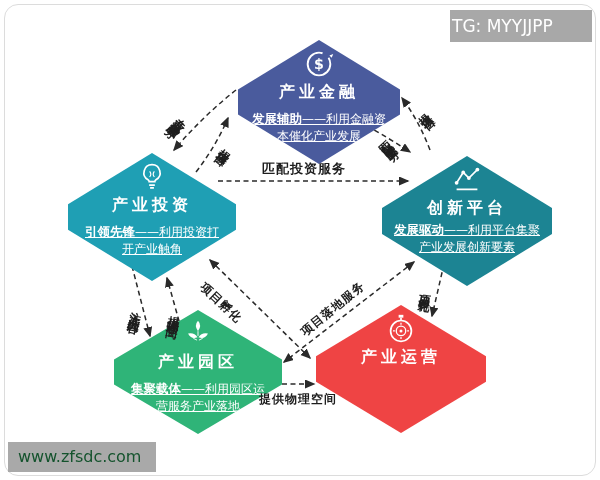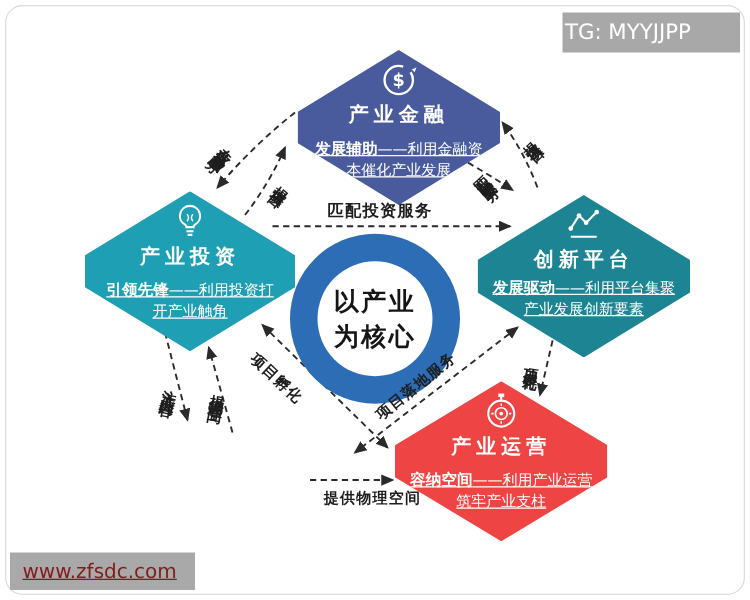--- a/index.html
+++ b/index.html
@@ -44,21 +44,21 @@
   #lbl-7{left:175px;top:313px;transform:translate(-50%,-50%) rotate(11deg);}
   #lbl-8{left:221px;top:303px;transform:translate(-50%,-50%) rotate(43deg);letter-spacing:1px;}
   #lbl-9{left:333px;top:309px;transform:translate(-50%,-50%) rotate(-39deg);letter-spacing:1px;}
   #lbl-10{left:426px;top:289px;transform:translate(-50%,-50%) rotate(9deg);}
   #lbl-11{left:298px;top:399px;transform:translate(-50%,-50%);font-weight:bold;letter-spacing:1px;}
 
   
   #tg-box{position:absolute;z-index:4;left:450px;top:10px;width:142px;height:32px;background:#a8a8a8;
        color:#fff;font-size:17px;line-height:32px;padding-left:2px;box-sizing:border-box;}
   #site-box{position:absolute;z-index:4;left:8px;top:442px;width:148px;height:30px;background:#a9a9a9;
-       color:#7f1d1d;font-size:16px;line-height:30px;padding-left:10px;box-sizing:border-box;text-decoration:underline;}
+       color:#14532d;font-size:16px;line-height:30px;padding-left:10px;box-sizing:border-box;}
 </style>
 </head>
 <body>
 
 <div id="stage">
   <div class="frame"></div>
 
   <svg id="connector-svg" width="600" height="480" viewBox="0 0 600 480">
     <defs>
       <marker id="ah" markerWidth="7" markerHeight="7" refX="6" refY="3" orient="auto-start-reverse">
@@ -113,47 +113,58 @@
         <path d="M18 5 a8.5 8.5 0 0 1 4.2 15.9 c-.8.5-1.2 1.1-1.2 2.1 h-6 c0-1-.4-1.6-1.2-2.1 A8.5 8.5 0 0 1 18 5 z" fill="none" stroke="#fff" stroke-width="1.8"></path>
         <path d="M15.5 12 q2.5 3 0 6 M20.5 12 q-2.5 3 0 6" stroke="#fff" fill="none" stroke-width="1.2"></path>
         <line x1="15" y1="26.5" x2="21" y2="26.5" stroke="#fff" stroke-width="1.8"></line>
         <line x1="16" y1="29.5" x2="20" y2="29.5" stroke="#fff" stroke-width="1.8"></line>
       </svg>
     </div>
     <div class="hex-title">产业投资</div>
     <div class="hex-body"><span class="lead">引领先锋</span><span>——利用投资打开产业触角</span></div>
   </div>
 
+  <div class="hex" id="hex-park">
+    <div class="hex-icon">
+      <svg width="34" height="34" viewBox="0 0 36 36">
+        <g fill="#fff">
+          <path d="M18 4 q4.5 5 0 11 q-4.5 -6 0 -11"></path>
+          <path d="M7.5 17.5 q6.5 -1.5 10 4 q-7 2.5 -10 -4"></path>
+          <path d="M28.5 17.5 q-6.5 -1.5 -10 4 q7 2.5 10 -4"></path>
+        </g>
+        <g stroke="#fff" stroke-width="1" fill="none">
+          <path d="M18 15 v5"></path>
+            <path d="M13 22.5 l4 2"></path>
+            <path d="M23 22.5 l-4 2"></path>
+        </g>
+      </svg>
+    </div>
+    <div class="hex-title">产业园区</div>
+    <div class="hex-body"><span class="lead">集聚载体</span><span>——利用园区运营服务产业落地</span></div>
+  </div>
 
   <div class="hex" id="hex-operation">
     <div class="hex-icon">
       <svg width="34" height="34" viewBox="0 0 36 36">
         <rect x="15.5" y="3" width="5" height="3" fill="#fff"></rect>
         <line x1="18" y1="6" x2="18" y2="9" stroke="#fff" stroke-width="1.8"></line>
         <circle cx="18" cy="20" r="11" fill="none" stroke="#fff" stroke-width="1.8"></circle>
         <circle cx="18" cy="20" r="5" fill="none" stroke="#fff" stroke-width="1.4"></circle>
         <circle cx="18" cy="20" r="1.6" fill="#fff"></circle>
         <g stroke="#fff" stroke-width="1.3">
           <line x1="18" y1="11.5" x2="18" y2="13.5"></line>
             <line x1="18" y1="26.5" x2="18" y2="28.5"></line>
           <line x1="9.5" y1="20" x2="11.5" y2="20"></line>
             <line x1="24.5" y1="20" x2="26.5" y2="20"></line>
         </g>
       </svg>
     </div>
     <div class="hex-title">产业运营</div>
-    <div class="hex-body"><span class="lead">容纳空间</span><span>——利用产业运营筑牢产业支柱</span></div>
   </div>
 
-  <div id="center-ring">
-    <div id="center-inner">
-      <div>以产业</div>
-      <div>为核心</div>
-    </div>
-  </div>
 
   <div class="lbl v" id="lbl-1">专业化金融服务</div>
   <div class="lbl v" id="lbl-2">提供项目</div>
   <div class="lbl v" id="lbl-3">提供项目</div>
   <div class="lbl v" id="lbl-4">匹配融资服务</div>
   <div class="lbl" id="lbl-5">匹配投资服务</div>
   <div class="lbl v" id="lbl-6">注入产业内容</div>
   <div class="lbl v" id="lbl-7">提供物理空间</div>
   <div class="lbl" id="lbl-8">项目孵化</div>
   <div class="lbl" id="lbl-9">项目落地服务</div>

